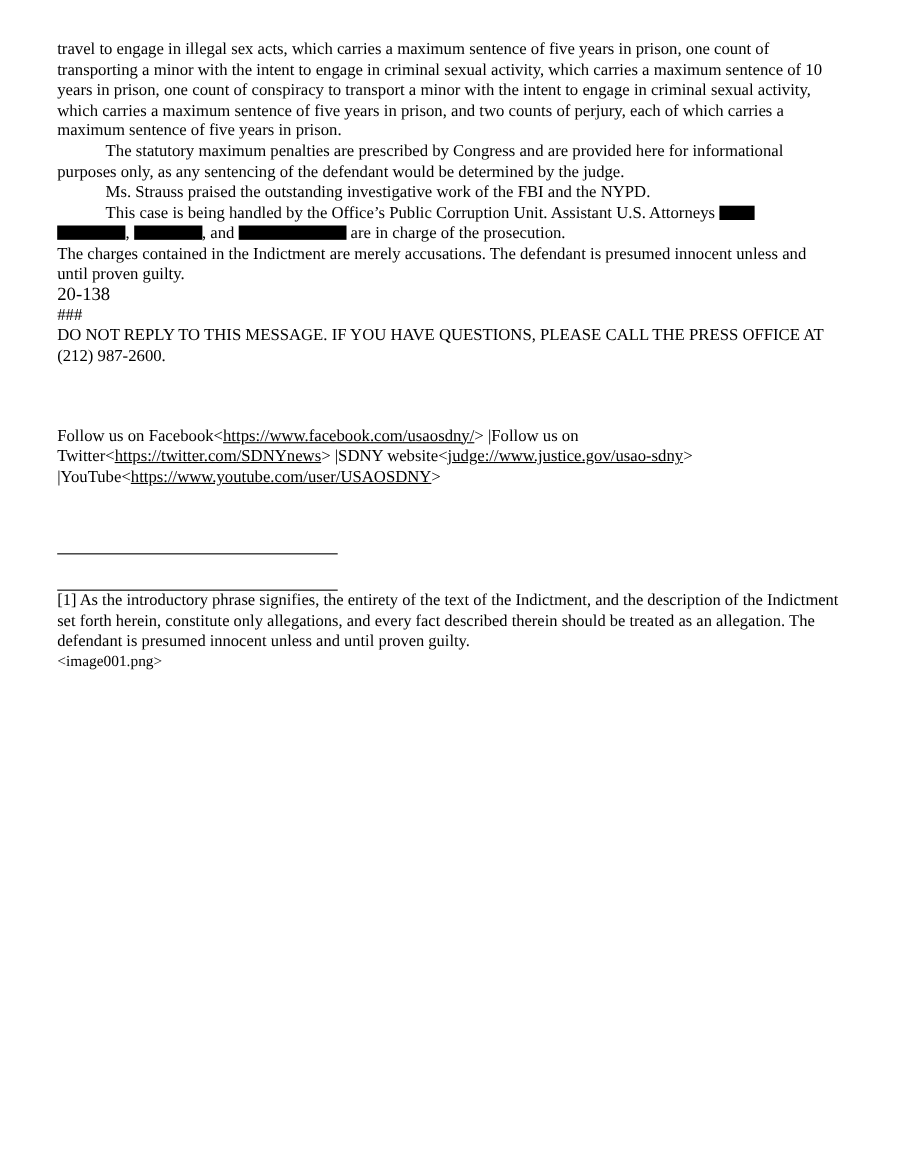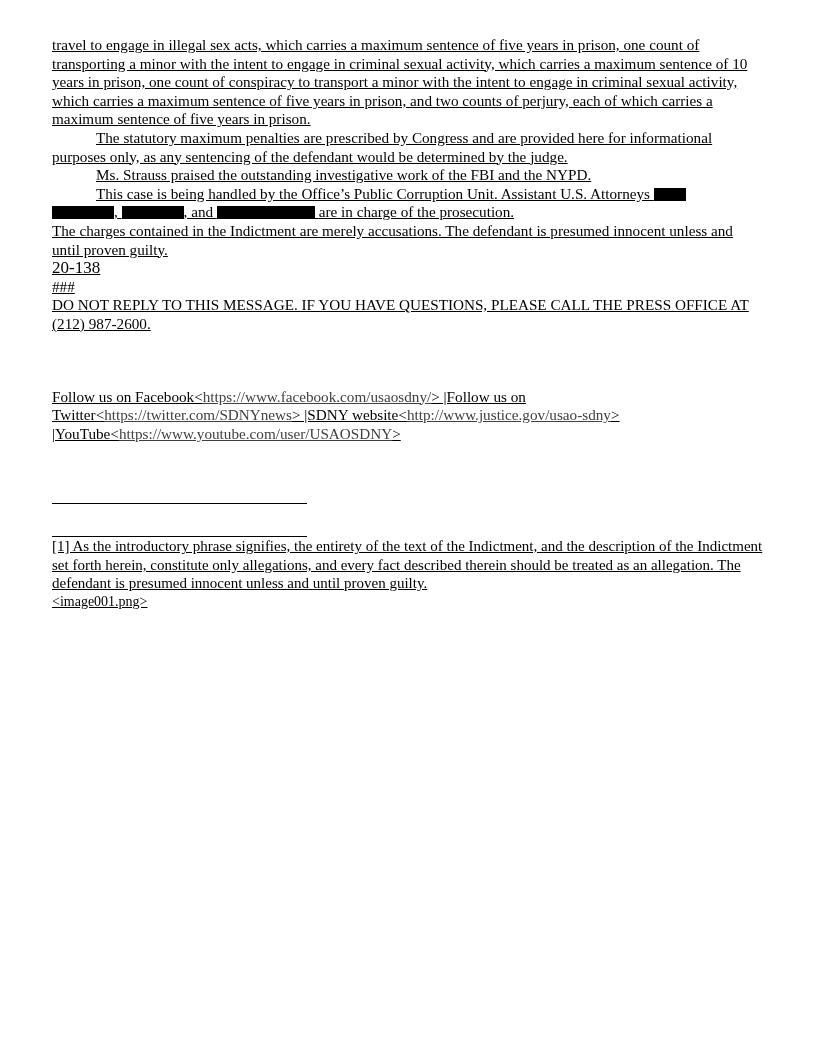--- a/index.html
+++ b/index.html
@@ -14,21 +14,20 @@
     color: #000000;
     position: relative;
     overflow: hidden;
   }
   .page {
     position: relative;
     width: 816px;
     height: 1056px;
     box-sizing: border-box;
     padding: 36px 52px 4px 52px;
-    text-decoration: underline;
   }
   .body-text {
     font-size: 15.2px;
     line-height: 18.6px;
     text-align: left;
   }
   p.para {
     margin: 0;
   }
   .indent {
@@ -61,21 +60,21 @@
     font-size: 15.2px;
     line-height: 18.6px;
     margin-top: 72px;
   }
   .social {
     font-size: 15.2px;
     line-height: 18.6px;
     margin-top: 54px;
   }
   a.link {
-    color: #404040;
+    color: #000000;
     text-decoration: underline;
     word-break: break-all;
   }
   .rule {
     width: 255px;
     height: 1px;
     background: #000000;
     margin-top: 0;
   }
   .rule-wrap-1 { margin-top: 60px; }
@@ -109,21 +108,21 @@
     <p class="para">The charges contained in the Indictment are merely accusations.  The defendant is presumed innocent unless and until proven guilty.</p>
 
     <p class="para caseno">20-138</p>
 
     <p class="para hashes">###</p>
 
     <p class="para notice">DO NOT REPLY TO THIS MESSAGE. IF YOU HAVE QUESTIONS, PLEASE CALL THE PRESS OFFICE AT (212) 987-2600.</p>
 
     <div class="social">
       <span>Follow us on Facebook&lt;</span><a class="link" href="#">https://www.facebook.com/usaosdny/</a><span>&gt; |Follow us on</span><br>
-      <span>Twitter&lt;</span><a class="link" href="#">https://twitter.com/SDNYnews</a><span>&gt; |SDNY website&lt;</span><a class="link" href="#">http://www.justice.gov/usao-sdny</a><span>&gt;</span><br>
+      <span>Twitter&lt;</span><a class="link" href="#">https://twitter.com/SDNYnews</a><span>&gt; |SDNY website&lt;</span><a class="link" href="#">judge://www.justice.gov/usao-sdny</a><span>&gt;</span><br>
       <span>|YouTube&lt;</span><a class="link" href="#">https://www.youtube.com/user/USAOSDNY</a><span>&gt;</span>
     </div>
 
     <div class="rule-wrap-1">
       <div class="rule"></div>
     </div>
     <div class="rule-wrap-2">
       <div class="rule"></div>
     </div>
 

